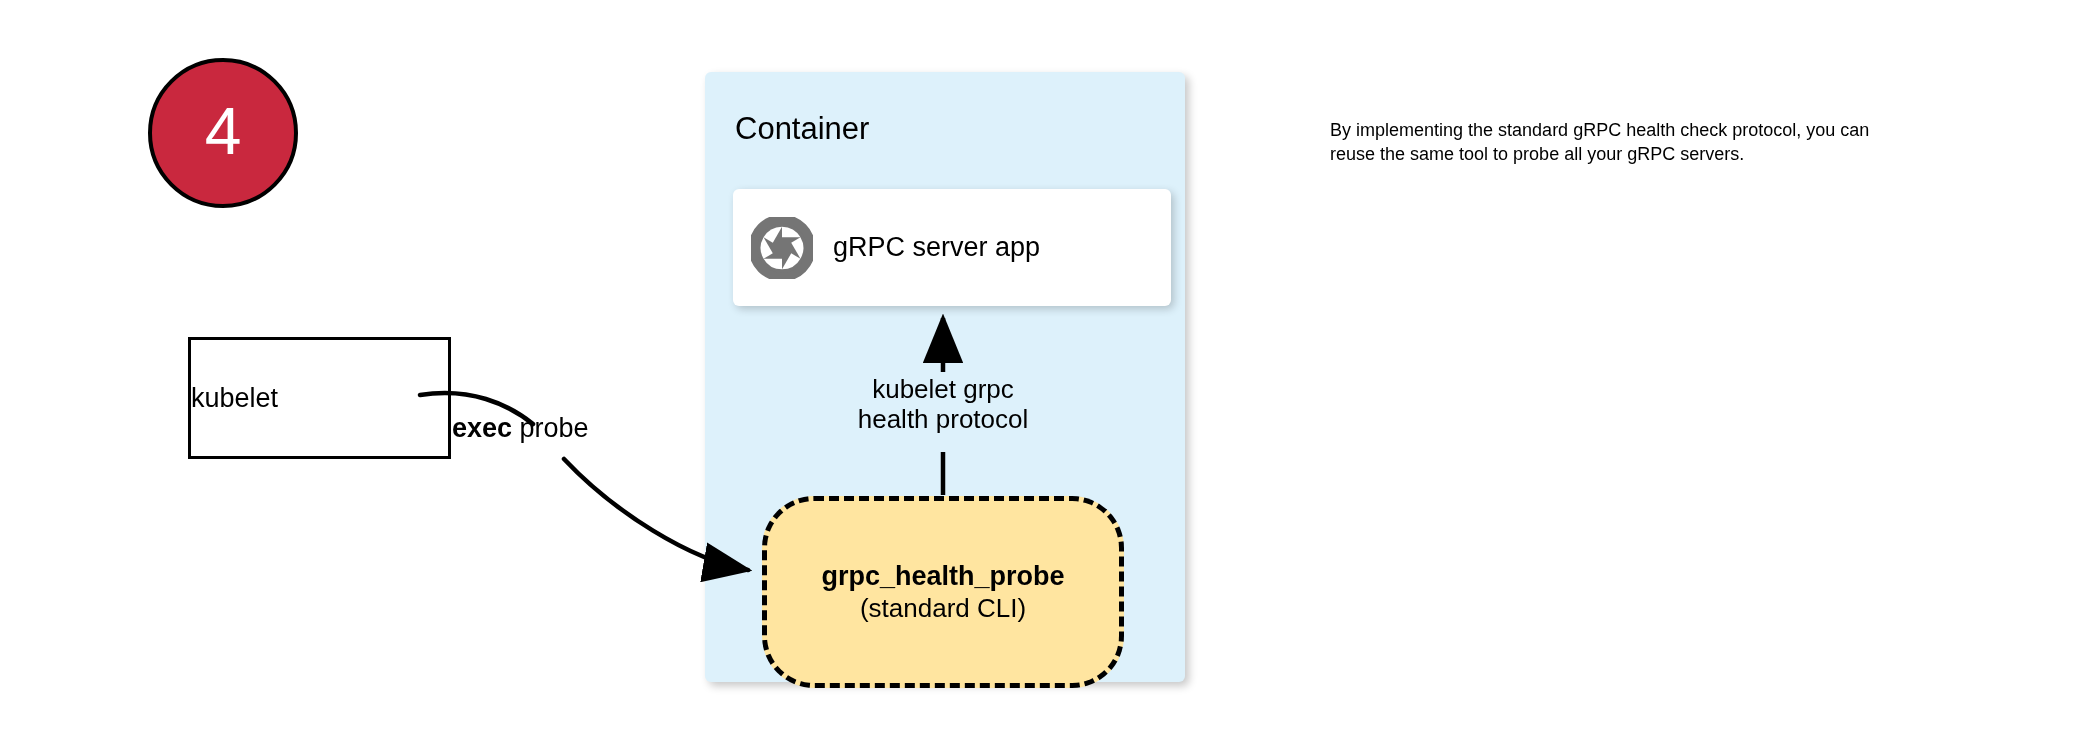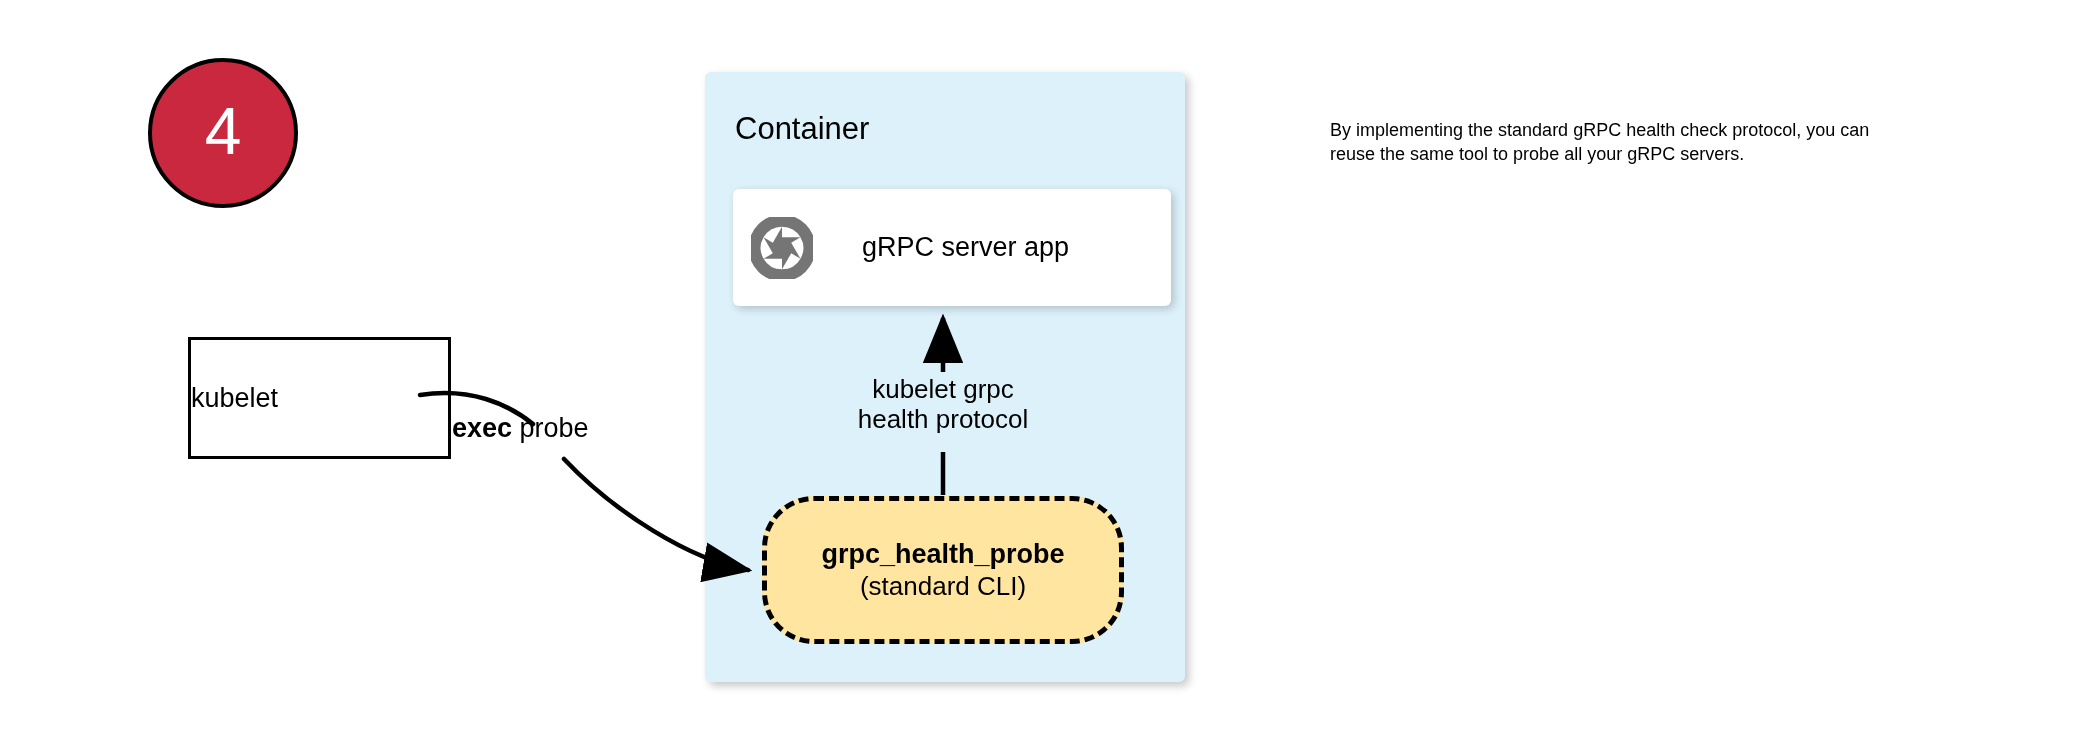--- a/index.html
+++ b/index.html
@@ -89,41 +89,40 @@
     top: 189px;
     width: 438px;
     height: 117px;
     background: #ffffff;
     border-radius: 6px;
     box-shadow: 3px 3px 8px rgba(0,0,0,0.20);
     display: flex;
     align-items: center;
     padding-left: 18px;
     box-sizing: border-box;
-    gap: 29px;
   }
   #grpc-app-card .app-label {
     font-size: 27px;
     color: #000000;
     margin-left: 20px;
   }
   .aperture-icon {
     width: 62px;
     height: 62px;
     flex: 0 0 62px;
     display: block;
   }
 
   
   #probe-box {
     position: absolute;
     left: 762px;
     top: 496px;
     width: 362px;
-    height: 148px;
+    height: 192px;
     background: #ffe5a0;
     border: 5px dashed #000000;
     border-radius: 52px;
     box-sizing: border-box;
     display: flex;
     flex-direction: column;
     align-items: center;
     justify-content: center;
   }
   #probe-box .line1 {

